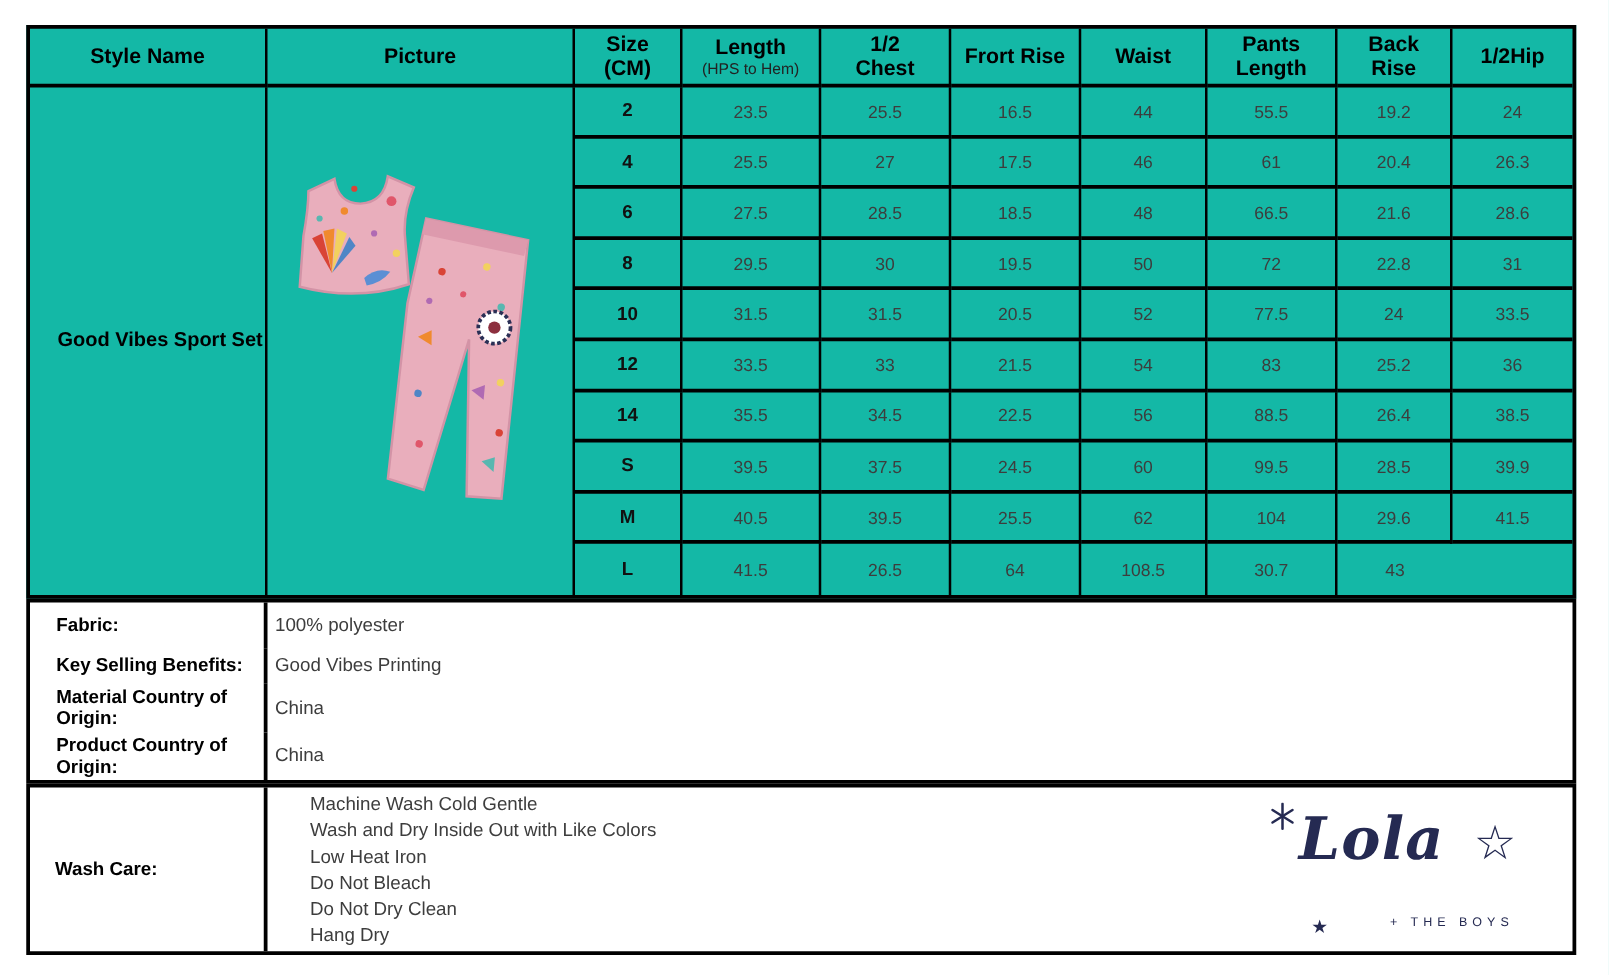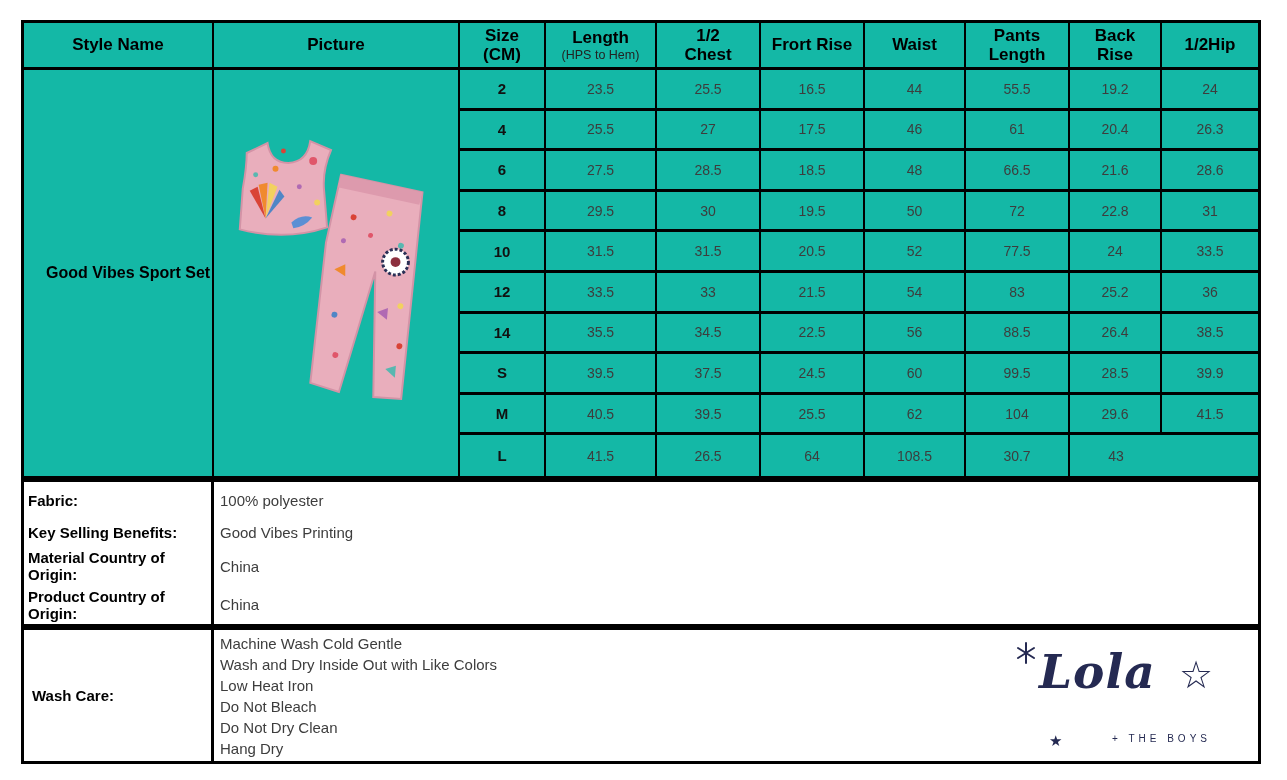--- a/index.html
+++ b/index.html
@@ -27,35 +27,35 @@
 
   
   .details{
     display:grid;
     grid-template-columns:190px 1041px;
     grid-template-rows:37px 28px 39px 38px;
     border:3px solid #000;
     width:1234px;
     margin-top:0px;
   }
-  .d-label{border-right:3px solid #000;display:flex;align-items:center;padding-left:4px;font-weight:700;font-size:15px;line-height:1.15;color:#000;box-sizing:border-box;}
+  .d-label{border-right:3px solid #000;display:flex;align-items:center;padding-left:4px;font-weight:700;font-size:15px;line-height:1.15;color:#000;box-sizing:border-box;margin-left:17px;}
   .d-value{display:flex;align-items:center;padding-left:6px;font-size:15px;color:#3d3d3d;box-sizing:border-box;}
 
   .washcare{
     display:grid;
     grid-template-columns:190px 1041px;
     grid-template-rows:131px;
     border:3px solid #000;
     border-top-width:3px;
     width:1234px;
     margin-top:0px;
   }
-  .w-label{border-right:3px solid #000;display:flex;align-items:center;padding-left:8px;font-weight:700;font-size:15px;color:#000;box-sizing:border-box;}
+  .w-label{border-right:3px solid #000;display:flex;align-items:center;padding-left:20px;font-weight:700;font-size:15px;color:#000;box-sizing:border-box;}
   .w-value{position:relative;padding:3px 0 0 6px;font-size:15px;color:#3d3d3d;box-sizing:border-box;}
-  .w-line{line-height:21px;}
+  .w-line{line-height:21px;margin-left:28px;}
 
   
   .logo{position:absolute;top:10px;right:42px;width:200px;height:112px;color:#252a52;}
   .logo .sparkle{position:absolute;left:2px;top:2px;}
   .logo .name{position:absolute;left:26px;top:4px;font-family:"DejaVu Serif",serif;font-style:italic;font-weight:700;font-size:47px;letter-spacing:1px;}
   .logo .star-outline{position:absolute;right:0px;top:16px;font-size:38px;line-height:1;}
   .logo .star-filled{position:absolute;left:36px;bottom:2px;font-size:15px;}
   .logo .tagline{position:absolute;right:2px;bottom:8px;font-size:10px;letter-spacing:4px;font-weight:400;}
 </style>
 </head>

